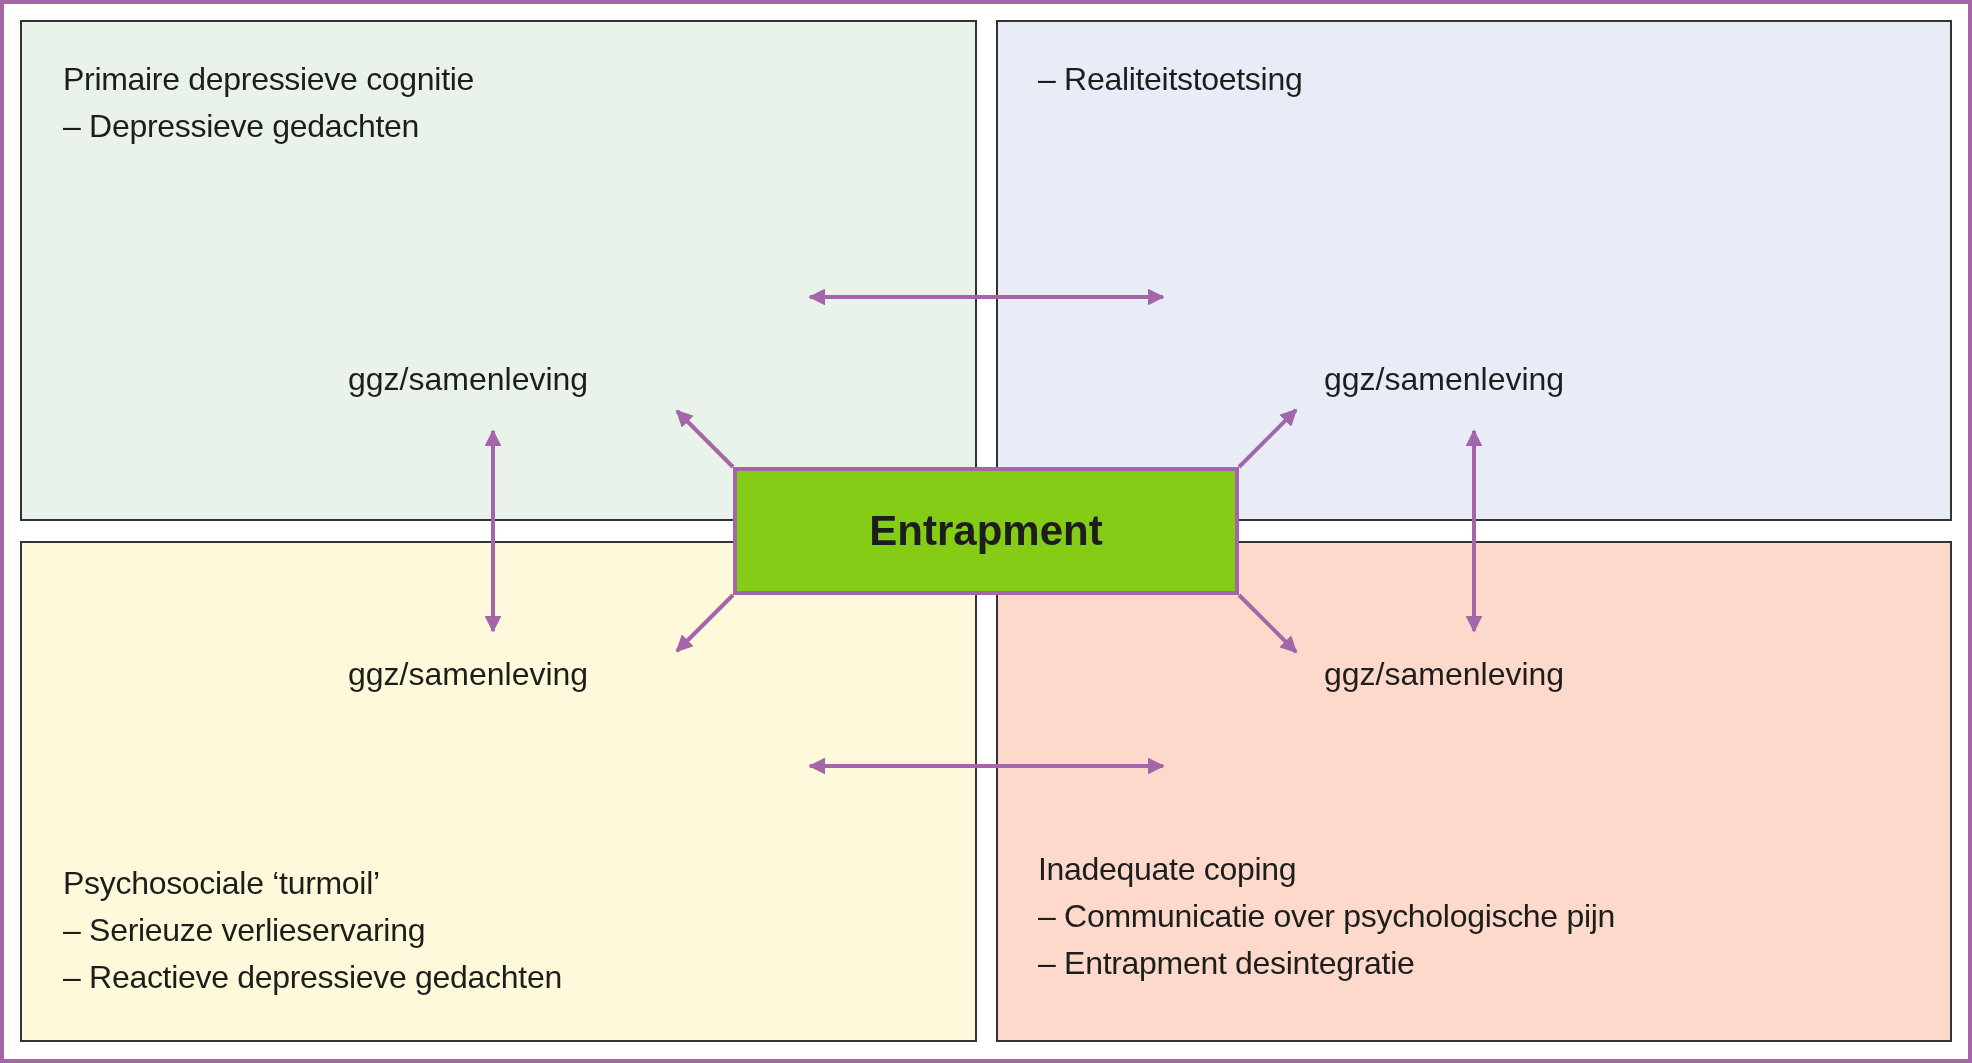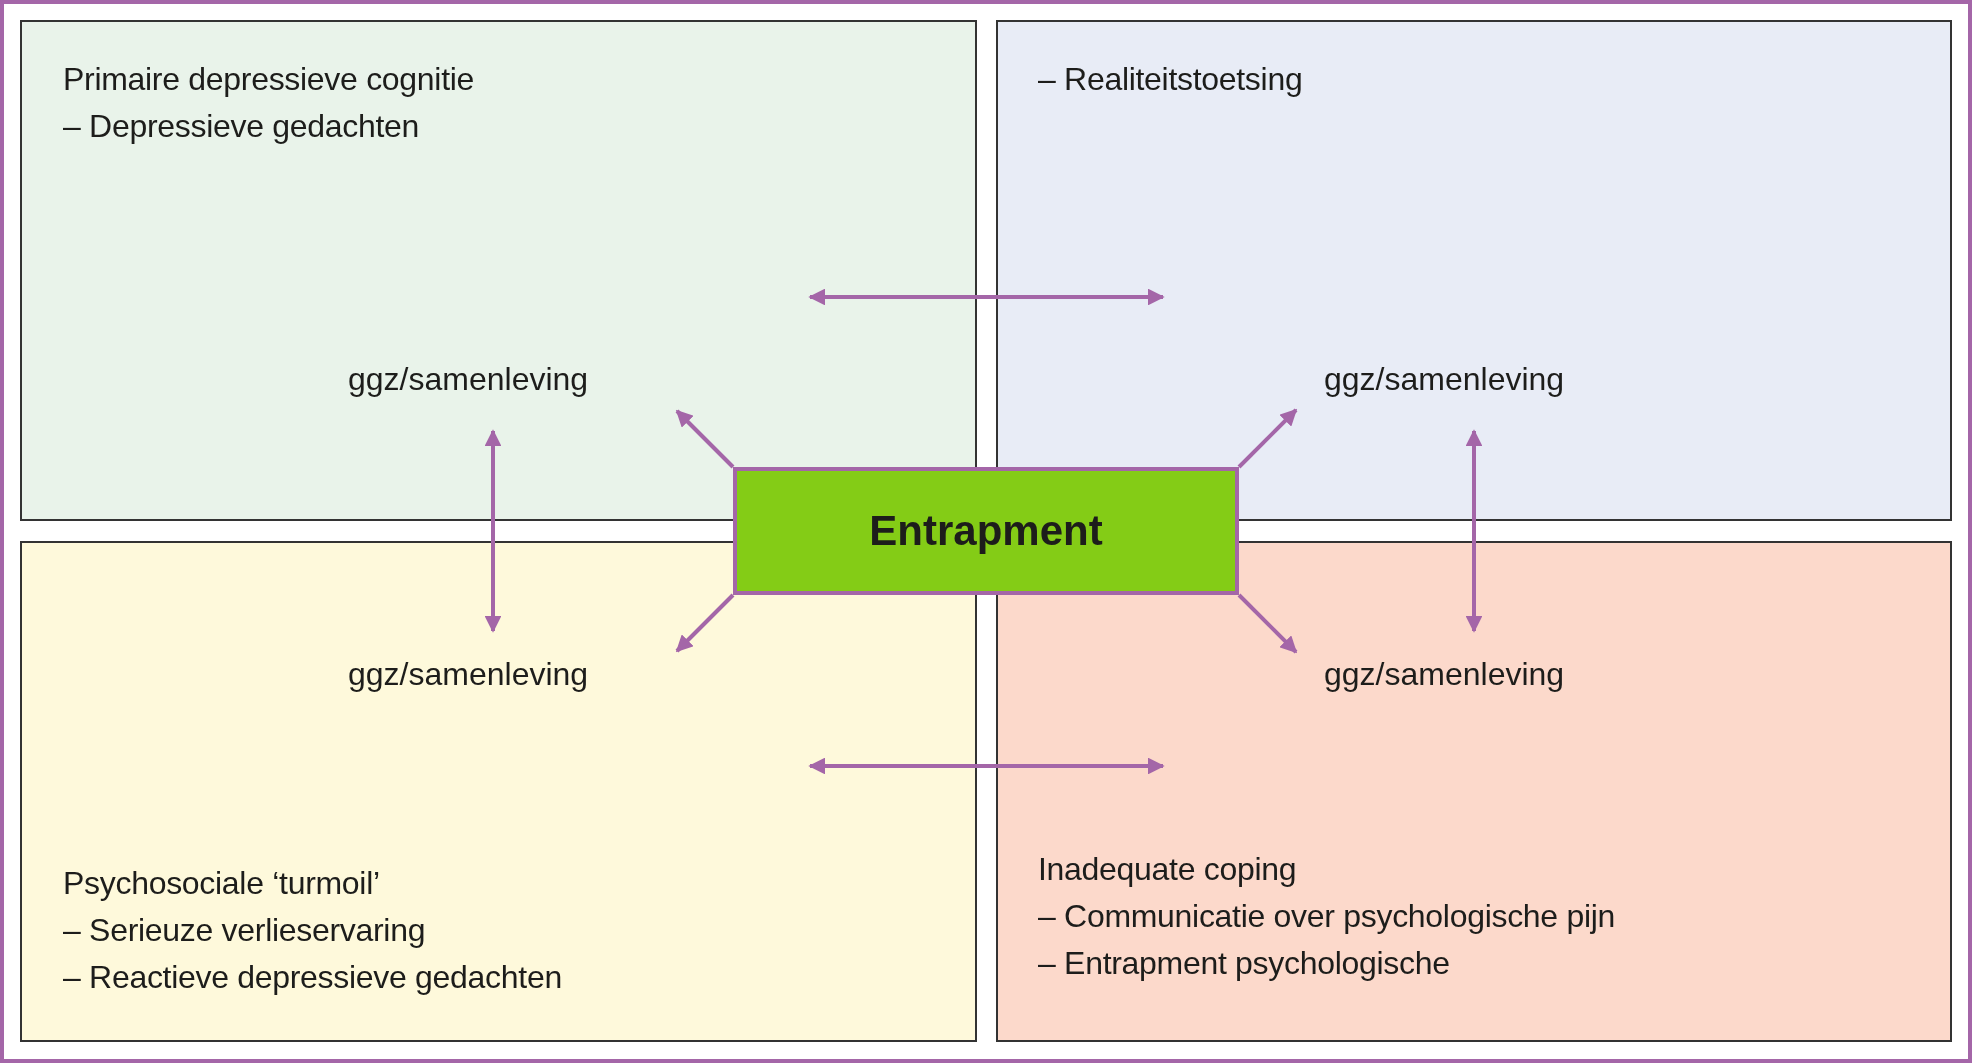--- a/index.html
+++ b/index.html
@@ -47,21 +47,21 @@
   <div>– Realiteitstoetsing</div>
 </div>
 <div class="qtext" id="t-bl">
   <div>Psychosociale ‘turmoil’</div>
   <div>– Serieuze verlieservaring</div>
   <div>– Reactieve depressieve gedachten</div>
 </div>
 <div class="qtext" id="t-br">
   <div>Inadequate coping</div>
   <div>– Communicatie over psychologische pijn</div>
-  <div>– Entrapment psychologische</div>
+  <div>– Entrapment desintegratie</div>
 </div>
 
 <div class="ggz" id="ggz-tl">ggz/samenleving</div>
 <div class="ggz" id="ggz-tr">ggz/samenleving</div>
 <div class="ggz" id="ggz-bl">ggz/samenleving</div>
 <div class="ggz" id="ggz-br">ggz/samenleving</div>
 
 <svg class="arrows" width="1972" height="1063">
   <defs>
     <marker id="ah" viewBox="0 0 10 10" refX="9" refY="5" markerWidth="4.2" markerHeight="4.2" orient="auto-start-reverse" markerUnits="strokeWidth">

